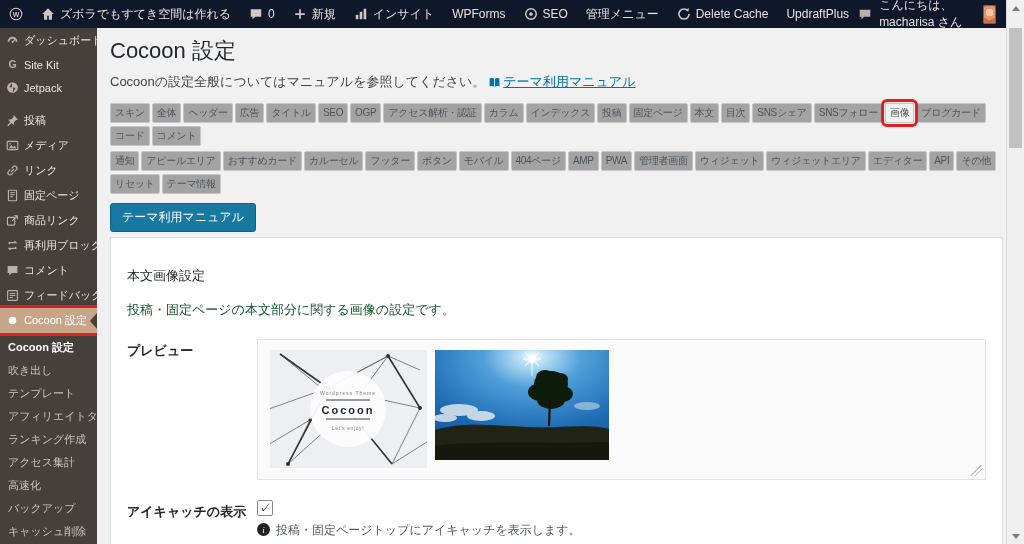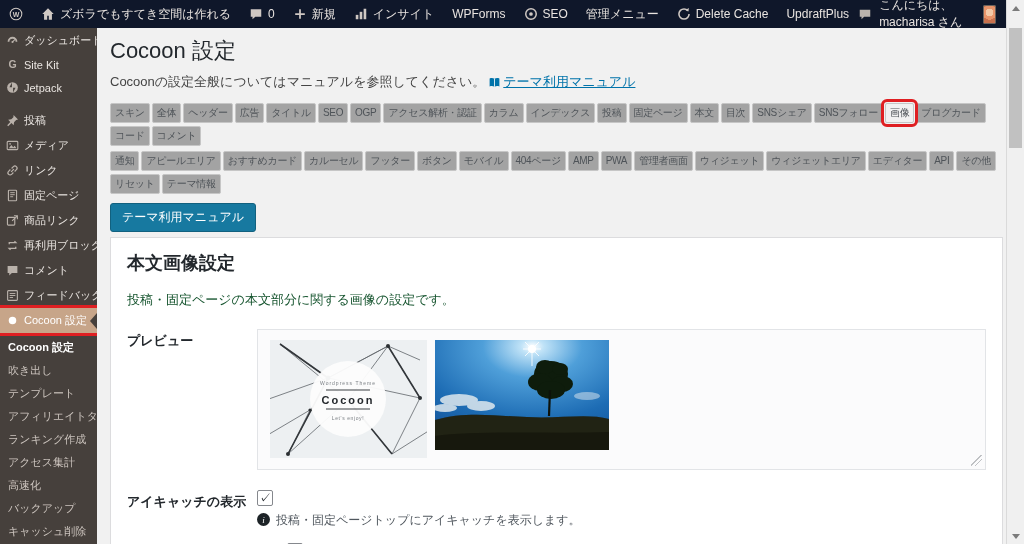--- a/index.html
+++ b/index.html
@@ -42,21 +42,21 @@
   .tabs{line-height:1;margin-bottom:2px;}
   .tab{display:inline-block;background:#a3a3a3;border:1px solid #c6c6c6;border-radius:2px;color:#4f5459;
     font-size:10px;letter-spacing:-0.3px;padding:4px 4px;margin:0 2px 3px 0;cursor:pointer;white-space:nowrap;}
   .tab.active{background:#f1f1f1;}
   .tab.tab-annotated{outline:3px solid #df1f22;outline-offset:1px;position:relative;z-index:5;}
 
   .save-btn{display:inline-block;background:#1779a0;border:1px solid #12617f;border-radius:3px;color:#fff;
     font-size:12px;padding:5px 11px;margin:4px 0 3px 0;cursor:pointer;font-family:"Liberation Sans",sans-serif;}
 
   .panel{background:#fff;border:1px solid #dcdcde;margin:2px 4px 0 0;padding:13px 16px 20px 16px;min-height:420px;box-sizing:border-box;}
-  .sec-heading{font-size:18px;font-weight:bold;color:#23282d;margin:0 0 16px 0;}
+  .sec-heading{font-size:13px;font-weight:normal;color:#23282d;margin:16px 0 16px 0;}
   .sec-desc{font-size:13px;color:#14532d;margin:0 0 20px 0;}
 
   .form-row{display:flex;margin-bottom:20px;}
   .form-label{width:130px;min-width:130px;font-size:13px;font-weight:bold;color:#23282d;padding-top:3px;}
   .form-value{flex:1;}
 
   .preview-box{background:#fbfbfc;border:1px solid #e2e4e7;padding:10px 12px;position:relative;height:119px;}
   .preview-imgs{display:flex;gap:8px;align-items:flex-start;}
   .preview-img{display:block;}
   .resize-handle{position:absolute;right:3px;bottom:3px;width:11px;height:11px;

